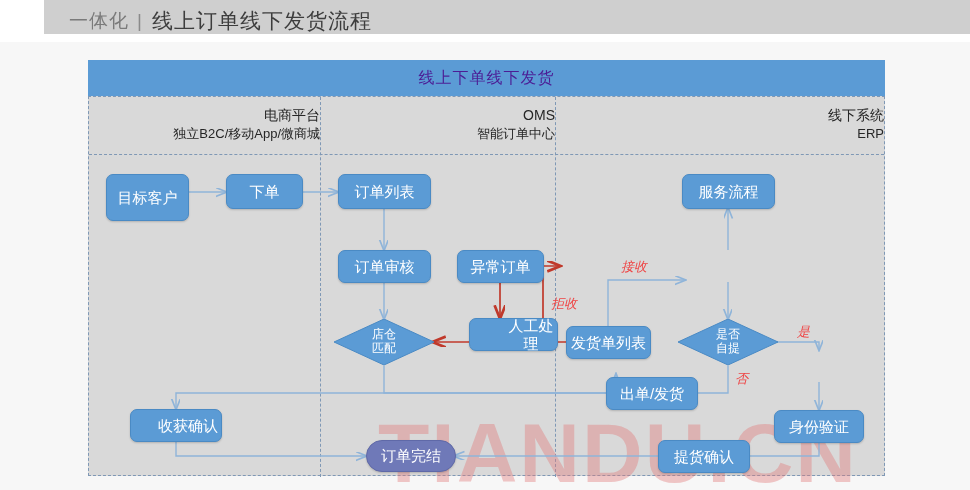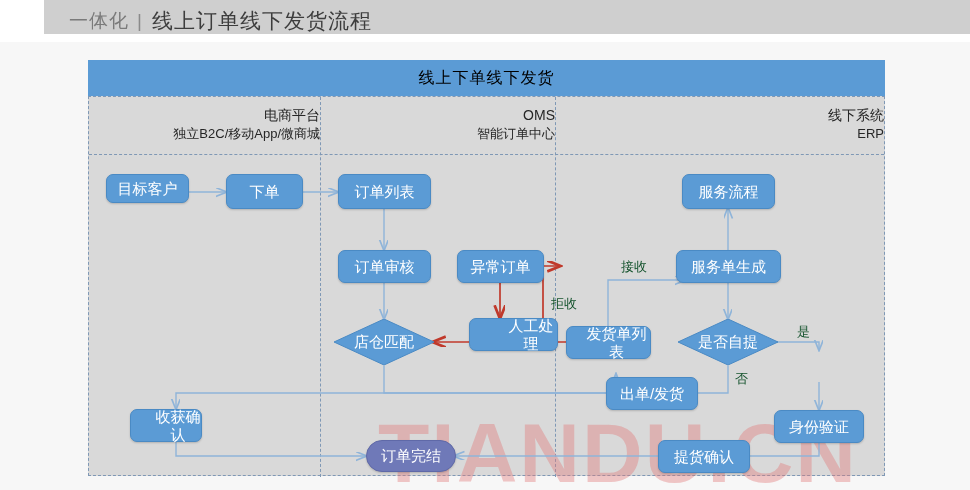--- a/index.html
+++ b/index.html
@@ -34,21 +34,21 @@
     position:absolute;left:0;top:42px;width:970px;height:448px;
     background:#f7f7f7;
   }
   
   #panel{
     position:absolute;left:88px;top:18px;width:797px;height:416px;
   }
   #title-bar{
     position:absolute;left:0;top:0;width:797px;height:36px;
     background:#5b9bd5;
-    color:#000000;font-size:16px;
+    color:#4c1d95;font-size:16px;
     display:flex;align-items:center;justify-content:center;
     letter-spacing:1px;
     box-sizing:border-box;
   }
   #body-area{
     position:absolute;left:0;top:36px;width:797px;height:380px;
     background:#d9d9d9;
     border:1px dashed #7f98b5;
     box-sizing:border-box;
   }
@@ -90,27 +90,28 @@
     line-height:1.15;
     box-shadow:0 1px 2px rgba(0,0,0,0.18);
   }
   .node.pill{border-radius:999px;}
   .diamond{
     position:absolute;
   }
   .diamond svg{position:absolute;left:0;top:0;}
   .diamond .dlabel{
     position:absolute;left:0;top:0;width:100%;height:100%;
-    display:flex;flex-direction:row;align-items:center;justify-content:center;
-    color:#ffffff;font-size:15px;line-height:1.15;
+    display:flex;flex-direction:column;align-items:center;justify-content:center;
+    color:#ffffff;font-size:12px;line-height:1.15;
     pointer-events:none;
   }
   .edge-label{
-    position:absolute;font-size:13px;color:#14532d;
+    position:absolute;font-size:13px;color:#ef4444;
     white-space:nowrap;
+    font-style:italic;
   }
   #wires{position:absolute;left:0;top:0;width:797px;height:416px;pointer-events:none;}
 </style>
 </head>
 <body>
 
 <div id="header">
   <div id="header-inner">
     <span class="hdr-pre">一体化</span>
     <span class="hdr-sep">|</span>
@@ -191,21 +192,21 @@
       <g stroke="#C0392B" stroke-width="1.7" fill="none">
 
         <path d="M412,222 L412,258" marker-end="url(#ar)"></path>
 
         <path d="M381,282 L345,282" marker-end="url(#ar)"></path>
 
         <path d="M478,282 L455,282 L455,206 L472,206" marker-end="url(#ar)"></path>
       </g>
     </svg>
 
-    <div class="node" style="left:18px;top:114px;width:83px;height:29px;">
+    <div class="node" style="left:18px;top:114px;width:83px;height:47px;">
       <span>目标客户</span>
     </div>
 
     <div class="node" style="left:250px;top:114px;width:93px;height:35px;">
       <span>订单列表</span>
     </div>
 
     <div class="node" style="left:138px;top:114px;width:77px;height:35px;">
       <span>下单</span>
     </div>
@@ -225,31 +226,28 @@
     <div class="diamond" style="left:246px;top:259px;width:100px;height:46px;">
       <svg width="100" height="46" viewBox="0 0 100 46">
         <polygon points="50,0 100,23 50,46 0,23" fill="#5B9BD5" stroke="#4A8AC4" stroke-width="1"></polygon>
       </svg>
       <div class="dlabel">
         <span>店仓</span>
         <span>匹配</span>
       </div>
     </div>
 
-    <div class="node" style="left:478px;top:266px;width:85px;height:33px;padding-left:16px;">
+    <div class="node" style="left:478px;top:266px;width:85px;height:33px;">
       <span>发货单列表</span>
     </div>
 
     <div class="node" style="left:594px;top:114px;width:93px;height:35px;">
       <span>服务流程</span>
     </div>
 
-    <div class="node" style="left:588px;top:190px;width:105px;height:33px;">
-      <span>服务单生成</span>
-    </div>
 
     <div class="diamond" style="left:590px;top:259px;width:100px;height:46px;text-align:center;">
       <svg width="100" height="46" viewBox="0 0 100 46">
         <polygon points="50,0 100,23 50,46 0,23" fill="#5B9BD5" stroke="#4A8AC4" stroke-width="1"></polygon>
       </svg>
       <div class="dlabel">
         <span>是否</span>
         <span>自提</span>
       </div>
     </div>
@@ -260,21 +258,21 @@
     </div>
 
     <div class="node" style="left:518px;top:317px;width:92px;height:33px;">
       <span>出单/发货</span>
     </div>
 
     <div class="node" style="left:570px;top:380px;width:92px;height:33px;">
       <span>提货确认</span>
     </div>
 
-    <div class="node" style="left:42px;top:349px;width:72px;height:33px;padding-left:24px;">
+    <div class="node" style="left:42px;top:349px;width:92px;height:33px;padding-left:24px;">
       <span>收获确认</span>
     </div>
 
     <div class="node pill" style="left:278px;top:380px;width:90px;height:32px;background:#6f79b8;border-color:#5f69a8;">
       <span>订单完结</span>
     </div>
 
     <span class="edge-label" style="left:463px;top:235px;">拒收</span>
     <span class="edge-label" style="left:533px;top:198px;">接收</span>
     <span class="edge-label" style="left:709px;top:263px;">是</span>

